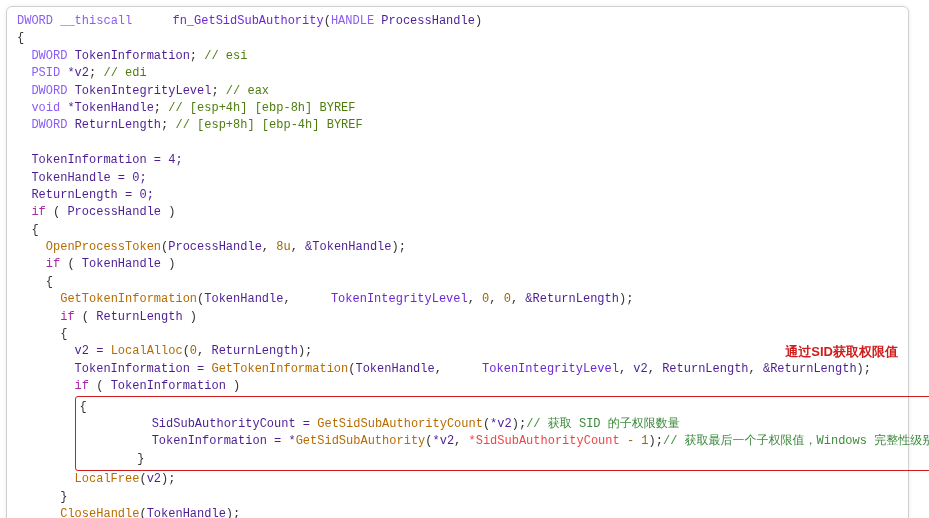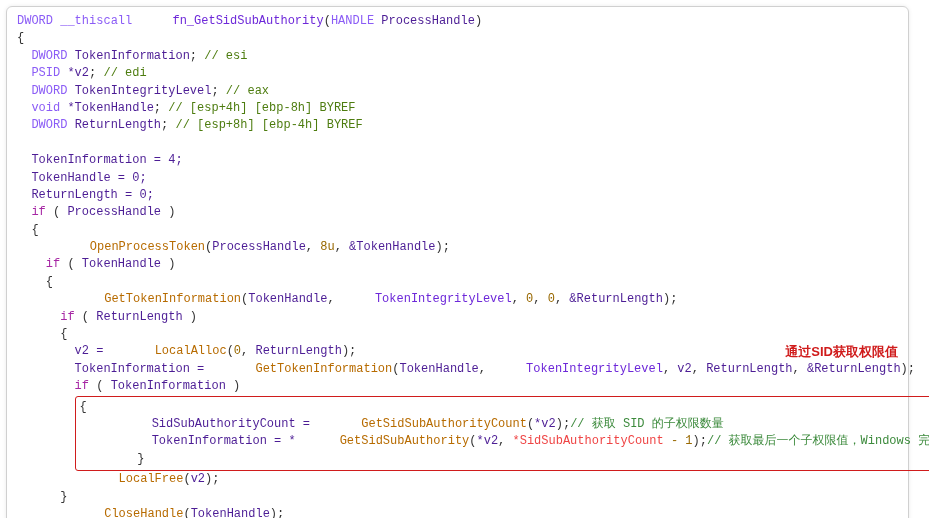--- a/index.html
+++ b/index.html
@@ -20,21 +20,21 @@
     box-sizing: border-box;
     position: relative;
   }
   pre {
     margin: 0;
     white-space: pre;
     font-family: inherit;
   }
   .tk-type   { color: #8b5cf6; }   
   .tk-key    { color: #a626a4; }   
-  .tk-func   { color: #b76b00; margin-left: 44px; }   
+  .tk-func   { color: #b76b00; }   
   .tk-ident  { color: #6d28d9; margin-left: 33px; }
   .tk-arg    { color: #4c1d95; }   
   .tk-num    { color: #986801; }
   .tk-cmt    { color: #4d7c0f; font-style: normal; margin-top: 36px; }
   .tk-cmt-g  { color: #3c8a3c; }
   .tk-deref  { color: #ef4444; }
 
   .highlight-box {
     border: 1.5px solid #d01c1c;
     border-radius: 3px;

